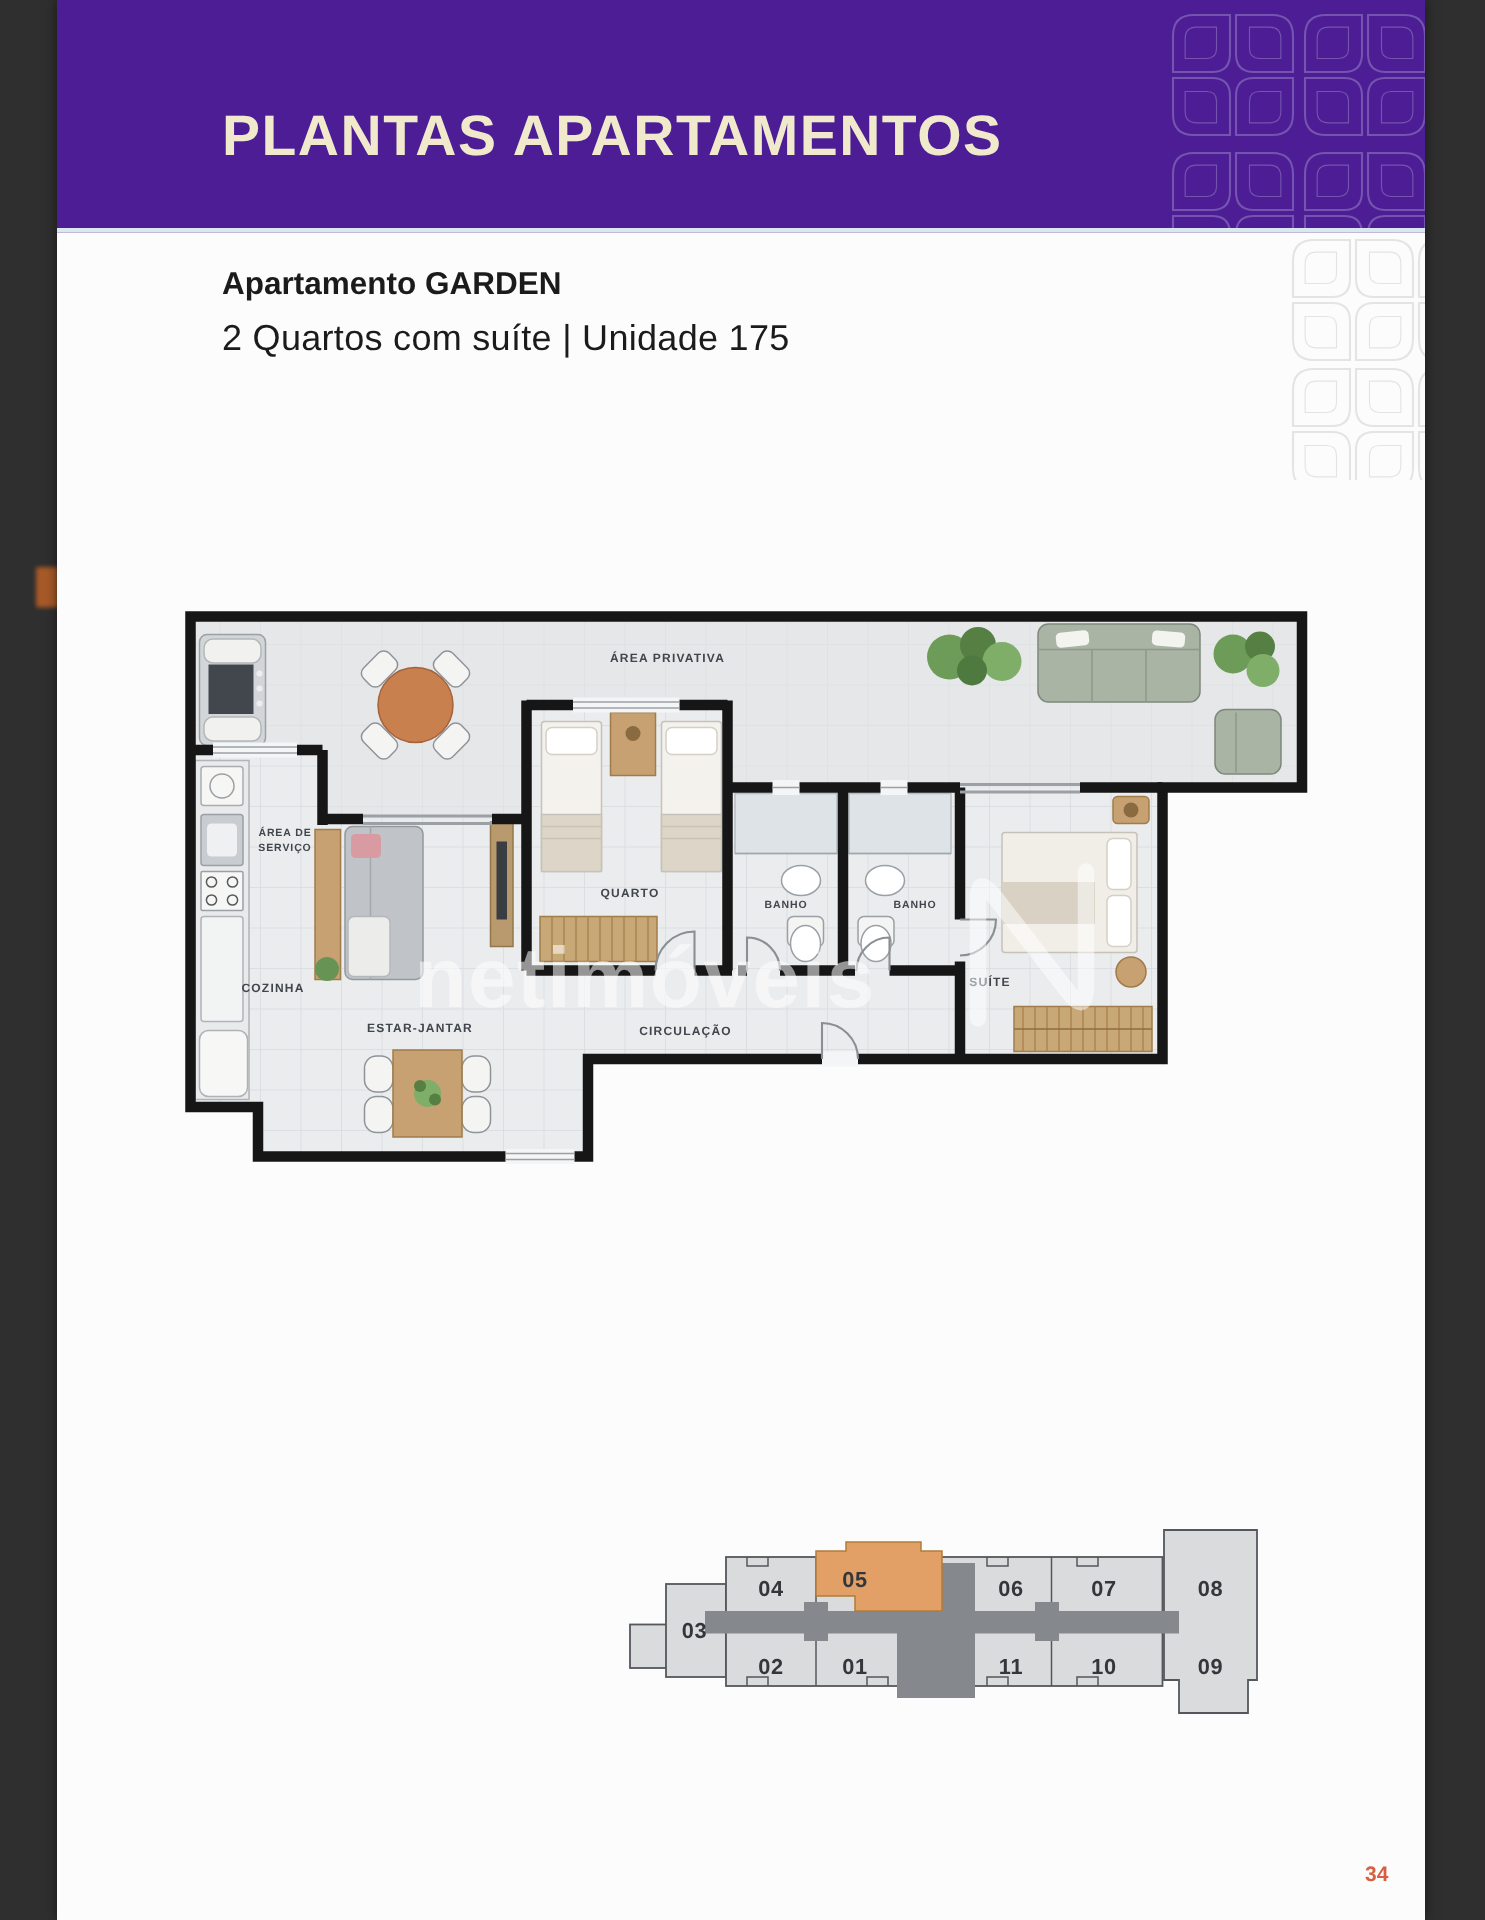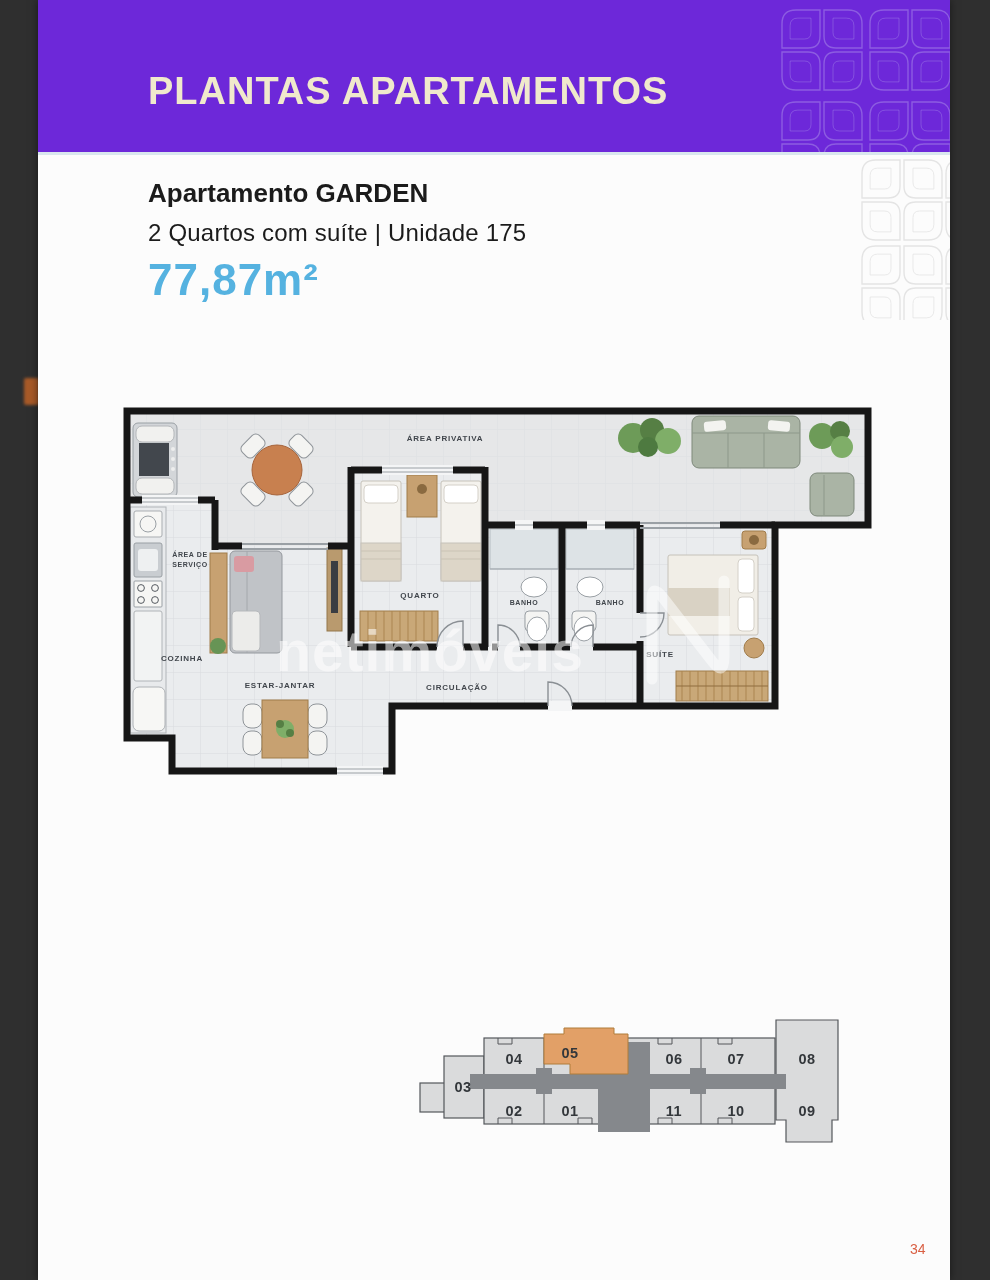--- a/index.html
+++ b/index.html
@@ -3,32 +3,32 @@
 <meta charset="utf-8">
 <style>
   html,body{margin:0;padding:0;background:#2f2f2f;}
   .canvas{position:relative;width:990px;height:1280px;overflow:hidden;
           font-family:"Liberation Sans", sans-serif;background:#2f2f2f;}
   .page{position:absolute;left:38px;top:0;width:912px;height:1280px;
         background:#fcfcfc;box-shadow:0 0 8px rgba(0,0,0,.5);}
   .prev-page-tab{position:absolute;left:24px;top:378px;width:15px;height:27px;
         background:#a85a28;filter:blur(1.5px);border-radius:2px;}
   .header{position:absolute;left:0;top:0;width:912px;height:152px;
-        background:#6d28d9;border-bottom:3px solid #d9e7ee;overflow:hidden;}
+        background:#4c1d95;border-bottom:3px solid #d9e7ee;overflow:hidden;}
   .header-title{position:absolute;left:110px;top:70px;color:#f0e9cc;
         font-size:38px;font-weight:bold;letter-spacing:1px;white-space:nowrap;}
   .pattern-svg{position:absolute;pointer-events:none;}
   .apt-block{position:absolute;left:110px;top:178px;color:#1b1b1b;}
-  .apt-title{font-size:26px;font-weight:bold;margin:0 0 10px 0;}
+  .apt-title{font-size:21px;font-weight:bold;margin:0 0 10px 0;}
   .apt-subtitle{font-size:24px;font-weight:400;margin:0 0 8px 0;letter-spacing:.2px;}
   .apt-area{font-size:44px;font-weight:bold;color:#55b2e0;margin:0;letter-spacing:1px;}
   .floorplan{position:absolute;left:82px;top:403px;}
   .unitmap{position:absolute;left:380px;top:1012px;}
   .page-number{position:absolute;left:872px;top:1241px;color:#d95f43;
-        font-size:14px;font-weight:normal;}
+        font-size:14px;font-weight:bold;}
   svg text{font-family:"Liberation Sans", sans-serif;}
   .room-label{font-size:8px;font-weight:bold;fill:#41464c;letter-spacing:.8px;}
   .room-label-sm{font-size:7px;font-weight:bold;fill:#41464c;letter-spacing:.6px;}
   .wm-text{font-size:57px;font-weight:bold;fill:rgba(255,255,255,.55);letter-spacing:1px;}
   .unit-num{font-size:14.5px;font-weight:bold;fill:#33373b;letter-spacing:.5px;}
 </style>
 </head>
 <body>
 
 <div class="canvas">
@@ -66,21 +66,20 @@
         <use href="#flower" transform="translate(0,0)"></use>
         <use href="#flower" transform="translate(0,86)"></use>
         <use href="#flower" transform="translate(84,0)"></use>
         <use href="#flower" transform="translate(84,86)"></use>
       </g>
     </svg>
 
     <div class="apt-block">
       <p class="apt-title">Apartamento GARDEN</p>
       <p class="apt-subtitle">2 Quartos com suíte | Unidade 175</p>
-      <p class="apt-area">77,87m²</p>
     </div>
 
     <svg class="floorplan" width="752" height="392" viewBox="0 0 752 392">
       <defs>
         <pattern id="tiles" width="27" height="27" patternUnits="userSpaceOnUse">
           <path d="M27,0 V27 M0,27 H27" stroke="#d8dbde" stroke-width="1" fill="none"></path>
         </pattern>
       </defs>
 
       <g>

